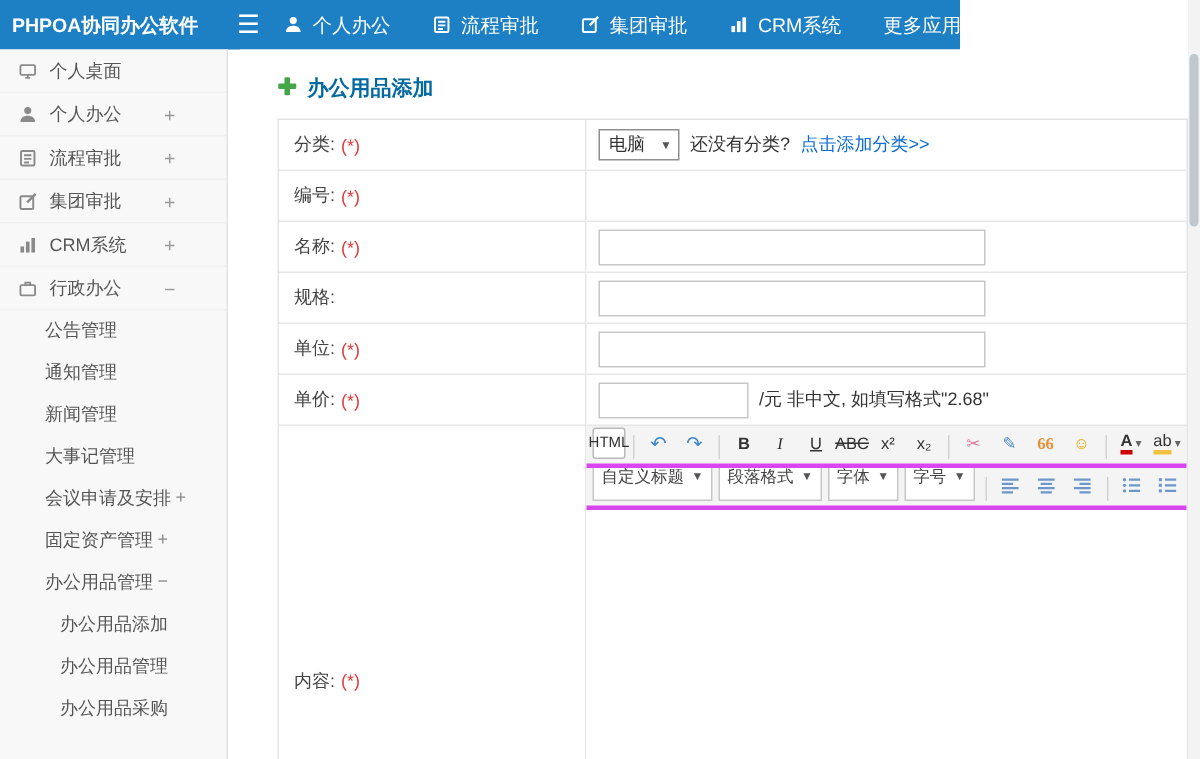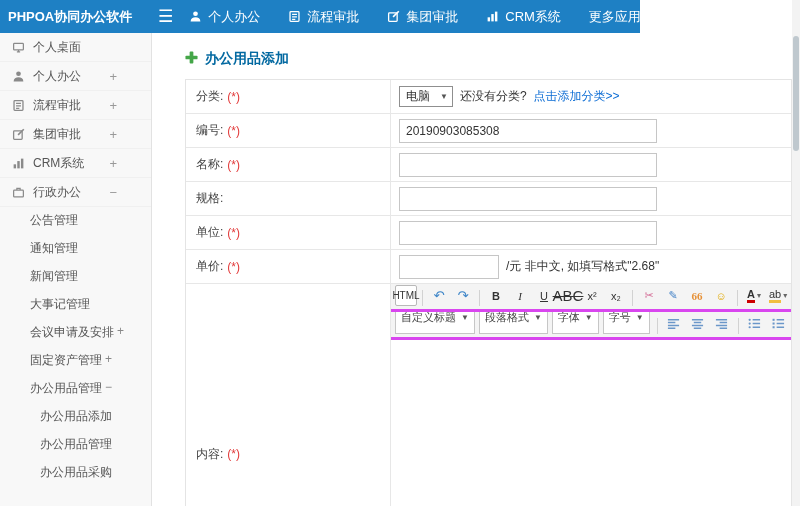--- a/index.html
+++ b/index.html
@@ -54,21 +54,21 @@
   .toolbar{ background:#f4f4f4; border-bottom:3px solid #d946ef; display:flex; align-items:flex-end;
     padding:3px 4px; gap:2px; flex:0 0 28px; overflow:hidden; white-space:nowrap; }
   .tbtn{ min-width:22px; height:21px; display:inline-flex; align-items:center; justify-content:center;
     padding:0 3px; border:1px solid transparent; border-radius:2px; font-size:11px; color:#333; cursor:pointer; }
   .tbtn-html{ border:1px solid #b9b9b9; background:#fff; font-size:10px; }
   .tsep{ width:1px; height:16px; background:#d2d2d2; margin:0 3px; flex:0 0 1px; }
   .tb-undo,.tb-redo{ color:#3d85c8; font-size:13px; }
   .tb-bold{ font-weight:bold; }
   .tb-italic{ font-style:italic; font-family:"Liberation Serif",serif; }
   .tb-underline{ text-decoration:underline; }
-  .tb-strike{ text-decoration:line-through; font-size:15px; }
+  .tb-strike{ text-decoration:line-through; font-size:11px; }
   .tb-cut{ color:#d5729a; }
   .tb-pen{ color:#4a86c8; }
   .tb-quote{ color:#e69138; font-weight:bold; font-family:"Liberation Serif",serif; }
   .tb-emoji{ color:#e0a800; }
   .fc{ border-bottom:3px solid #cc0000; line-height:11px; font-weight:bold; }
   .hc{ border-bottom:3px solid #f0c040; line-height:11px; }
   .tbtn .mini-caret{ font-size:8px; color:#666; margin-left:2px; }
   .tselect{ display:inline-flex; align-items:center; gap:5px; background:#fff; border:1px solid #c6c6c6;
     height:21px; padding:16px 5px; font-size:11px; color:#444; cursor:pointer; margin-right:2px; }
   .tselect .select-caret{ font-size:8px; }
@@ -256,23 +256,20 @@
           <span class="hint">还没有分类?</span>
           <a class="link">点击添加分类&gt;&gt;</a>
         </div>
       </div>
 
       <div class="frow">
         <div class="flabel">
           <span>编号:</span>
           <span class="req">(*)</span>
         </div>
-        <div class="fvalue">
-          <input class="text" type="text" value="20190903085308" style="">
-        </div>
       </div>
 
       <div class="frow">
         <div class="flabel">
           <span>名称:</span>
           <span class="req">(*)</span>
         </div>
         <div class="fvalue">
           <input class="text" type="text" style="">
         </div>

